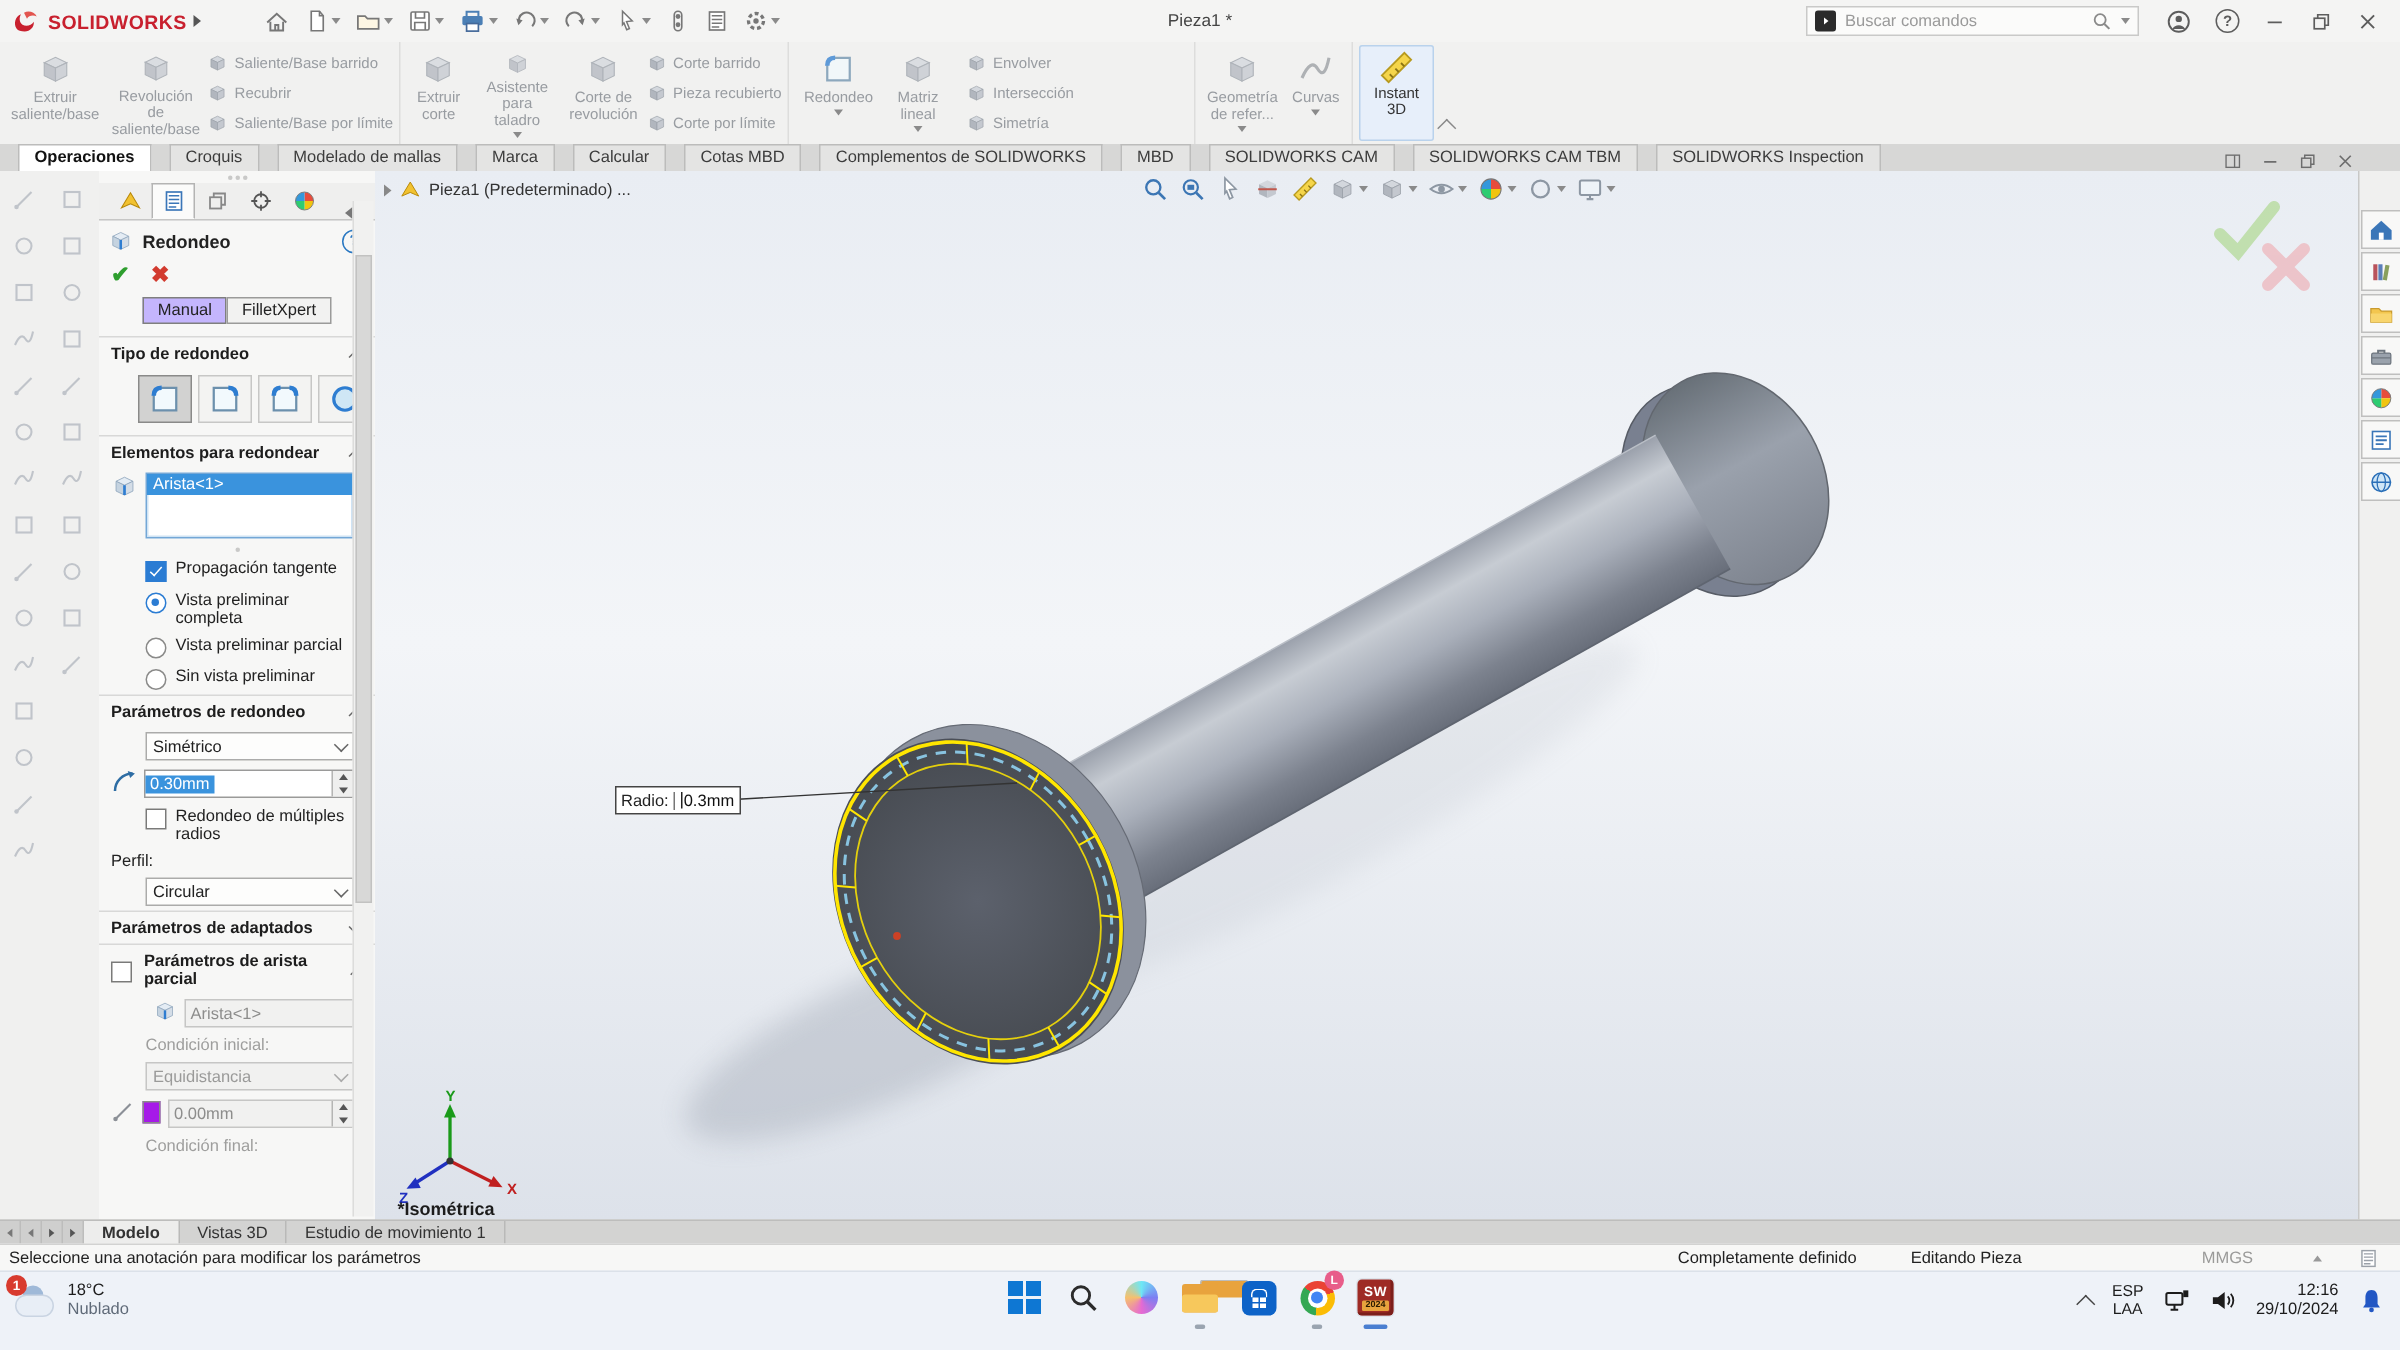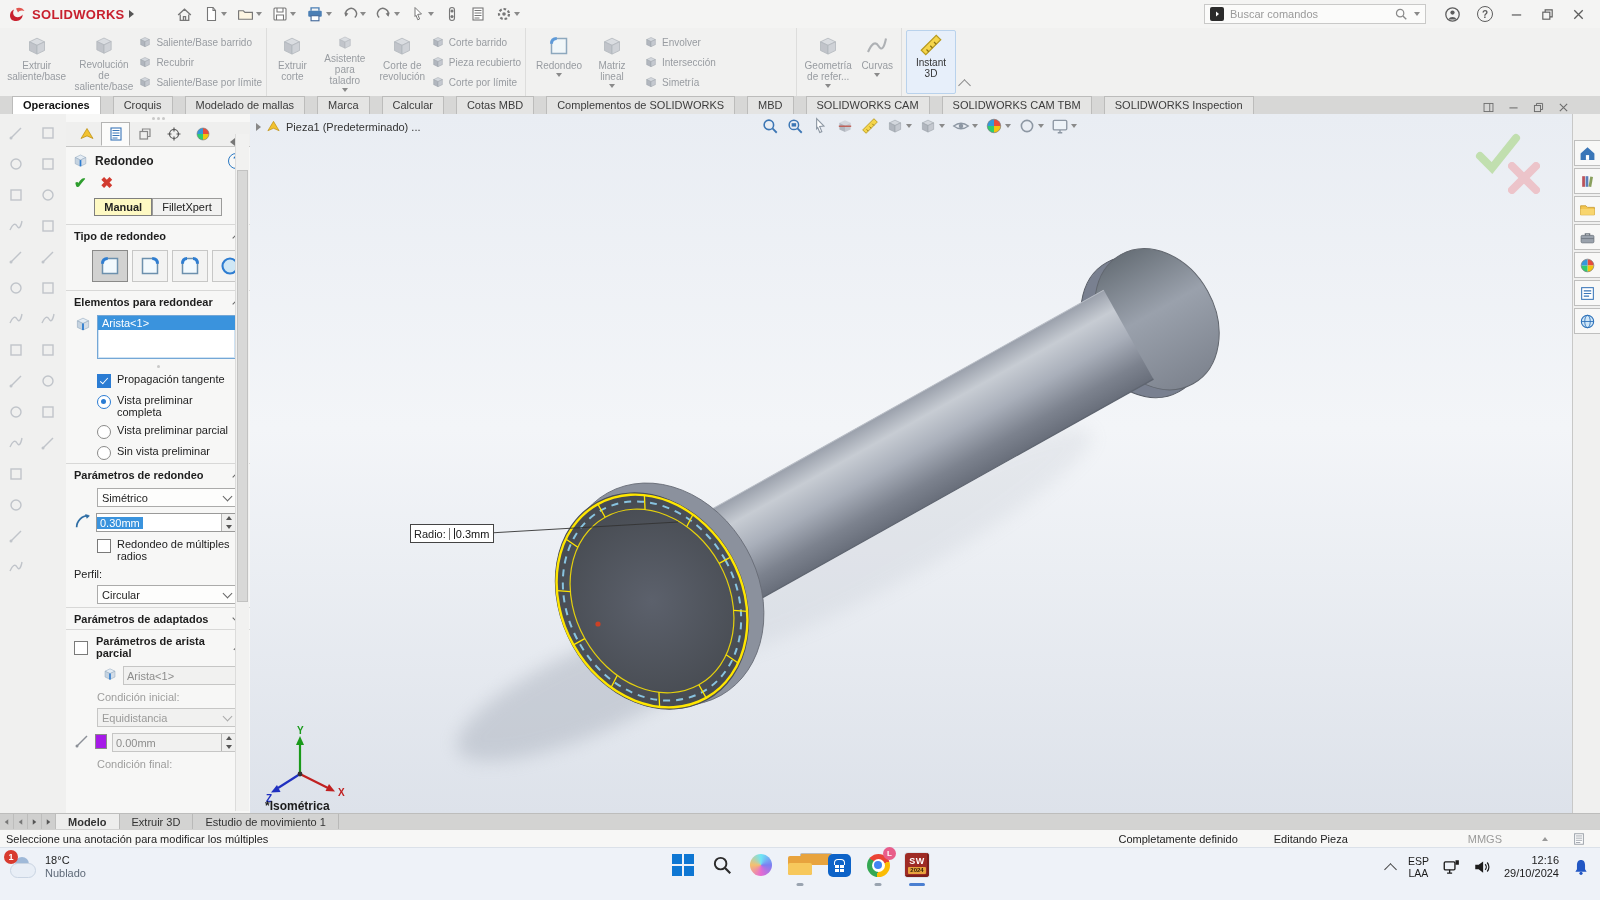--- a/index.html
+++ b/index.html
@@ -52,21 +52,21 @@
   .pmtab{width:27px;height:22px;display:flex;align-items:center;justify-content:center;border:1px solid transparent}
   .pmtab.active{background:#fbfbfa;border-color:#b4b4b3;border-bottom-color:#fbfbfa}
   .pmarrows{margin-left:auto;display:flex;gap:6px;margin-right:4px;align-items:center}
   .tri-l{width:0;height:0;border-top:4px solid transparent;border-bottom:4px solid transparent;border-right:5px solid #777}
   .pmhead{display:flex;align-items:center;gap:6px;padding:5px 6px 3px;font-weight:bold;color:#222;font-size:12px}
   .helpc{margin-left:auto;width:14px;height:14px;border:1.2px solid #2a78c2;border-radius:50%;color:#2a78c2;display:flex;align-items:center;justify-content:center;font-size:10px;font-weight:bold}
   .okrow{display:flex;gap:14px;padding:2px 8px 4px;font-size:15px;font-weight:bold}
   .ok{color:#2e9e2e}.cancel{color:#d23b2f}
   .modes{display:flex;justify-content:center;gap:0;padding:2px 0 8px}
   .mode{border:1px solid #9b9b9a;background:#f2f2f1;padding:2px 9px;color:#222}
-  .mode.sel{background:#fef9c3;border-color:#7f7f7e;font-weight:bold}
+  .mode.sel{background:#c4b5fd;border-color:#7f7f7e;font-weight:normal}
   .sec{border-top:1px solid #d8d8d7;padding:5px 8px 4px;display:flex;align-items:center;gap:6px;font-weight:bold;color:#1d1d1d}
   .chv-u,.chv-d{width:7px;height:7px;border-right:1.6px solid #666;border-bottom:1.6px solid #666;margin-left:auto}
   .chv-u{transform:rotate(-135deg);margin-top:4px}
   .chv-d{transform:rotate(45deg);margin-bottom:3px}
   .filletrow{display:flex;gap:4px;padding:4px 0 8px 26px}
   .fbtn{width:34px;height:30px;border:1px solid #c7c7c6;background:#f3f3f2;display:flex;align-items:center;justify-content:center}
   .fbtn.sel{background:#d2d2d1;border-color:#8a8a89}
   .pmrow{display:flex;align-items:flex-start;gap:5px;padding:3px 14px 3px 8px}
   .listbox{flex:1;height:42px;background:#fff;border:1px solid #74a7d6;box-shadow:0 0 0 1px #cfe3f4 inset}
   .litem{background:#3a93dd;color:#fff;padding:1px 4px}
@@ -415,20 +415,21 @@
           <use href="#s-props"></use>
         </svg>
       </span>
     <span class="tbtn">
         <svg class="ic" width="16" height="16">
           <use href="#s-gear"></use>
         </svg>
         <span class="caret"></span>
       </span>
   </div>
+  <span class="wtitle">Pieza1 *</span>
   <div class="searchbox" style="margin-left:auto">
     <span class="sb-dark">
         <span class="tri-r"></span>
       </span>
     <span class="ph">Buscar comandos</span>
     <svg class="ic" width="14" height="14" style="color:#8a8a8a">
         <use href="#s-search"></use>
       </svg>
     <span class="caret"></span>
   </div>
@@ -1166,26 +1167,26 @@
         <span class="tri-l" style="transform:scale(.7)"></span>
       </span>
     <span class="mnavb">
         <span class="tri-r" style="transform:scale(.7)"></span>
       </span>
     <span class="mnavb">
         <span class="tri-r" style="transform:scale(.7)"></span>
       </span>
   </div>
   <span class="mtab active">Modelo</span>
-  <span class="mtab">Extruir 3D</span>
+  <span class="mtab">Vistas 3D</span>
   <span class="mtab">Estudio de movimiento 1</span>
 </div>
 
 <div id="statusbar">
-  <span class="msg">Seleccione una anotación para modificar los múltiples</span>
+  <span class="msg">Seleccione una anotación para modificar los parámetros</span>
   <div class="right">
     <span class="stitem">Completamente definido</span>
     <span class="stitem" style="margin-right:120px">Editando Pieza</span>
     <span class="stunits">MMGS</span>
     <span class="sup" style="margin-right:24px;border-bottom-color:#999"></span>
     <svg class="ic" width="14" height="14" style="color:#9aa0a8;margin-right:14px">
         <use href="#s-props"></use>
       </svg>
   </div>
 </div>

